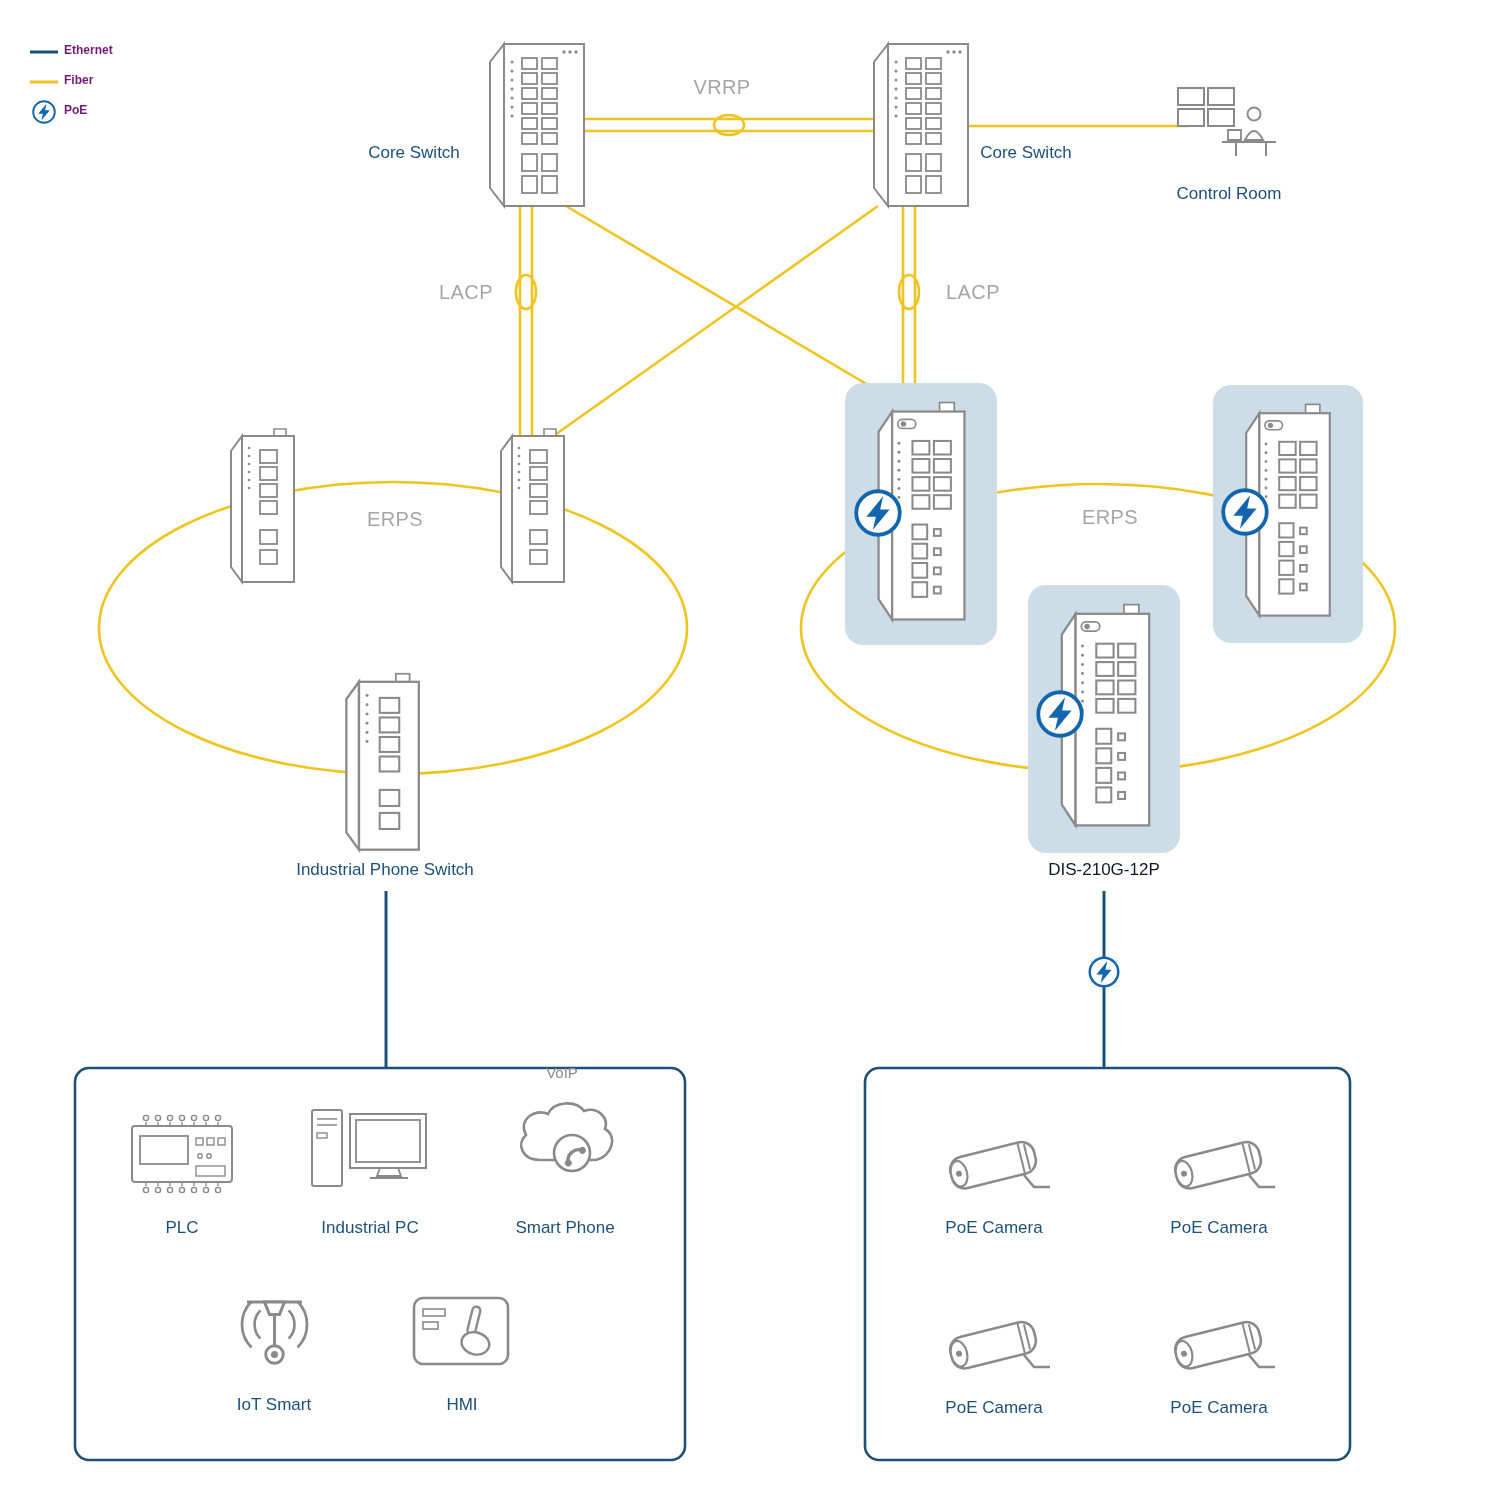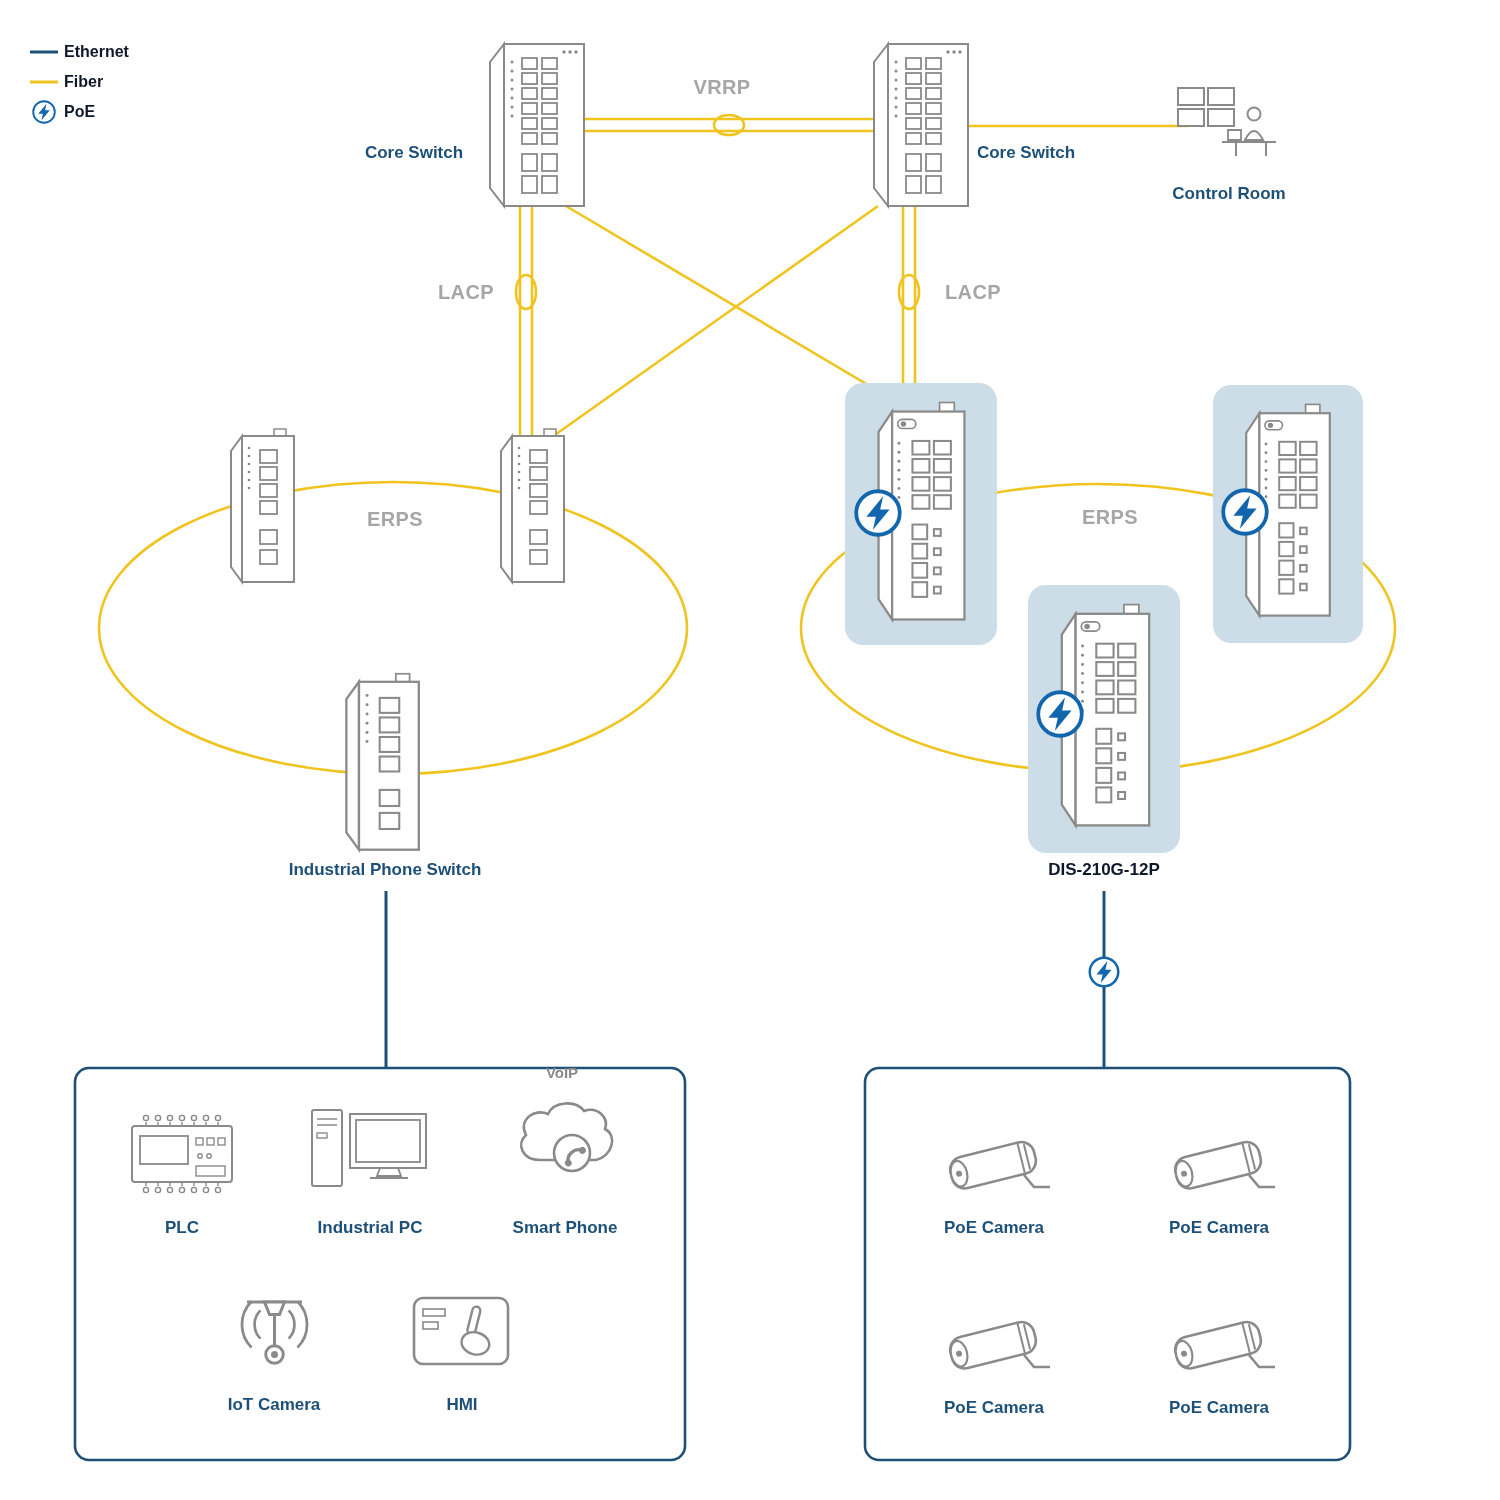--- a/index.html
+++ b/index.html
@@ -1,22 +1,22 @@
 <!DOCTYPE html>
 <html><head>
 <meta charset="utf-8">
 <style>
   html,body{margin:0;padding:0;background:#fff}
   .stage{position:relative;width:1500px;height:1500px;background:#fff;
          font-family:"Liberation Sans",sans-serif;overflow:hidden}
   .stage>svg{position:absolute;left:0;top:0}
   .lbl{position:absolute;transform:translateX(-50%);white-space:nowrap;
-       font-weight:bold;font-size:17px;color:#1d5078}
+       font-weight:normal;font-size:17px;color:#1d5078}
   .lbl-left{position:absolute;white-space:nowrap;font-weight:bold;
-       font-size:16px;color:#0f172a}
+       font-size:12px;color:#701a75}
   .proto{font-size:20px;color:#a6a6a6;letter-spacing:.4px}
   .product{color:#0f172a}
   .cloudtext{font-size:15px;color:#8a8a8a}
 </style>
 </head>
 <body>
 
 <div class="stage">
 
 <svg width="1500" height="1500" viewBox="0 0 1500 1500">
@@ -315,21 +315,21 @@
 <div class="lbl proto" style="left:973px;top:281px">LACP</div>
 <div class="lbl proto" style="left:395px;top:508px">ERPS</div>
 <div class="lbl proto" style="left:1110px;top:506px">ERPS</div>
 <div class="lbl" style="left:385px;top:860px">Industrial Phone Switch</div>
 <div class="lbl product" style="left:1104px;top:860px">DIS-210G-12P</div>
 <div class="lbl cloudtext" style="left:562px;top:1064px">VoIP</div>
 
 <div class="lbl" style="left:182px;top:1218px">PLC</div>
 <div class="lbl" style="left:370px;top:1218px">Industrial PC</div>
 <div class="lbl" style="left:565px;top:1218px">Smart Phone</div>
-<div class="lbl" style="left:274px;top:1395px">IoT Camera</div>
+<div class="lbl" style="left:274px;top:1395px">IoT Smart</div>
 <div class="lbl" style="left:462px;top:1395px">HMI</div>
 
 <div class="lbl" style="left:994px;top:1218px">PoE Camera</div>
 <div class="lbl" style="left:1219px;top:1218px">PoE Camera</div>
 <div class="lbl" style="left:994px;top:1398px">PoE Camera</div>
 <div class="lbl" style="left:1219px;top:1398px">PoE Camera</div>
 
 </div>
 
 </body></html>

